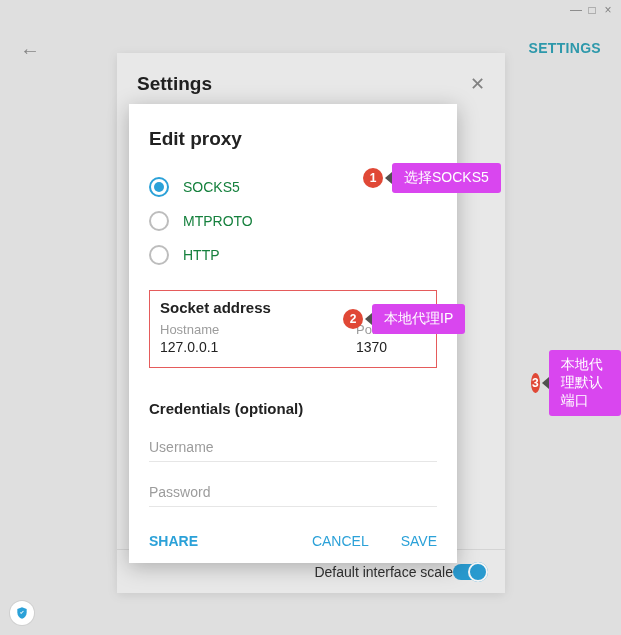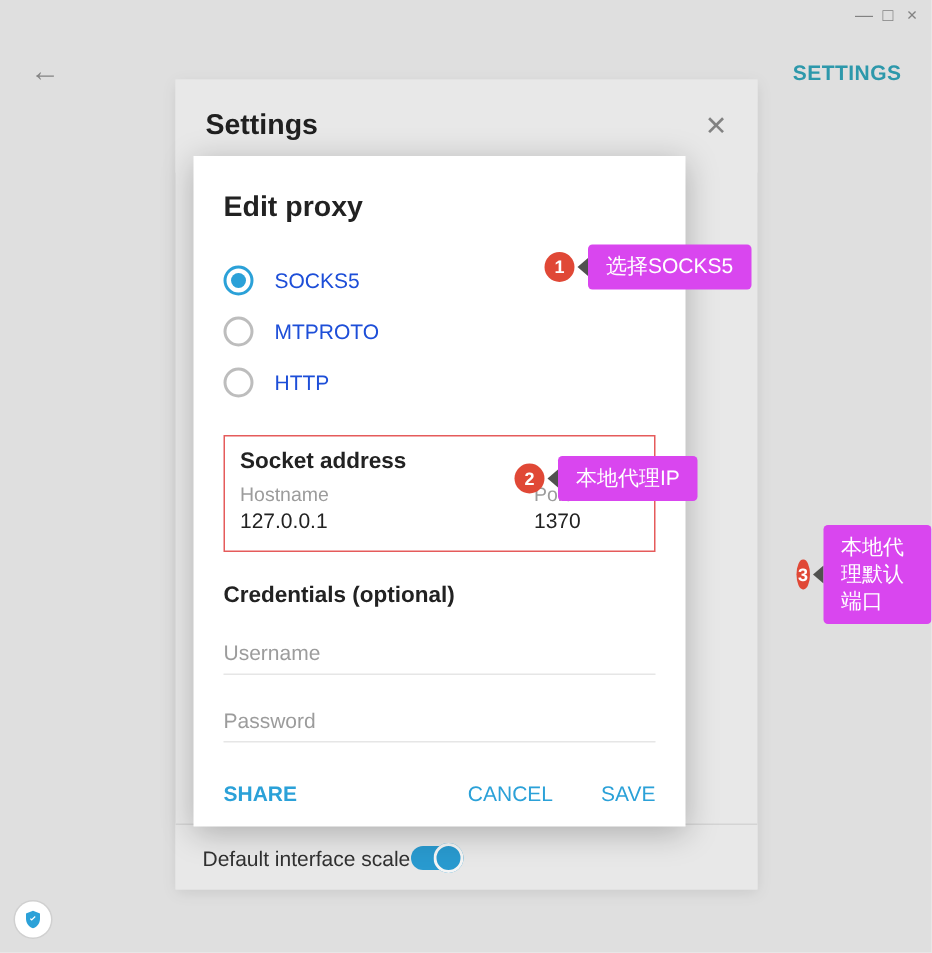--- a/index.html
+++ b/index.html
@@ -13,36 +13,36 @@
 .settings-header{display:flex;align-items:center;justify-content:space-between;padding:20px 20px;background:#f2f2f2}
 .settings-title{font-size:19px;font-weight:600;color:#222}
 .close-x{color:#888;font-size:18px;cursor:pointer}
 .overlay{position:absolute;inset:0;background:rgba(0,0,0,.04)}
 .dialog{position:absolute;top:104px;left:129px;width:328px;background:#fff;box-shadow:0 4px 20px rgba(0,0,0,.25);padding:24px 20px 14px}
 .dialog-title{font-size:19px;font-weight:600;color:#222;margin-bottom:20px}
 .radio-row{display:flex;align-items:center;gap:14px;height:34px;cursor:pointer}
 .radio{width:20px;height:20px;border:2px solid #bdbdbd;border-radius:50%;position:relative;flex-shrink:0}
 .radio.checked{border-color:#2ba1d8}
 .radio.checked::after{content:"";position:absolute;inset:3px;background:#2ba1d8;border-radius:50%}
-.radio-label{font-size:14px;color:#1d4ed8}
+.radio-label{font-size:14px;color:#15803d}
 .socket-box{border:1px solid #e55b5b;margin-top:18px;padding:8px 10px 12px}
 .section-title{font-size:15px;font-weight:700;color:#222}
 .field-row{display:flex;gap:20px;margin-top:6px}
 .field{flex:1}
 .field.port{flex:0 0 70px}
 .field-label{font-size:13px;color:#9c9c9c}
 .field-value{font-size:14px;color:#222;margin-top:2px}
-.cred-title{font-size:15px;font-weight:600;color:#222;margin-top:20px}
+.cred-title{font-size:15px;font-weight:600;color:#222;margin-top:32px}
 .text-input{width:100%;border:none;border-bottom:1px solid #e6e6e6;padding:8px 0 6px;font-size:14px;color:#333;margin-top:14px;outline:none}
 .text-input::placeholder{color:#9c9c9c}
 .dialog-actions{display:flex;align-items:center;margin-top:26px}
 .dialog-actions .share{color:#2ba1d8;font-weight:600;font-size:14px;cursor:pointer}
 .dialog-actions .spacer{flex:1}
 .dialog-actions .cancel,.dialog-actions .save{color:#2ba1d8;font-weight:400;font-size:14px;cursor:pointer;margin-left:32px}
-.bottom-row{position:absolute;left:0;right:0;bottom:0;height:44px;display:flex;align-items:center;justify-content:flex-start;padding:0 18px;border-top:1px solid #ddd;background:#f2f2f2}
+.bottom-row{position:absolute;left:0;right:0;bottom:0;height:44px;display:flex;align-items:center;justify-content:flex-end;padding:0 18px;border-top:1px solid #ddd;background:#f2f2f2}
 .bottom-label{font-size:14px;color:#333}
 .toggle{width:34px;height:16px;background:#2ba1d8;border-radius:10px;position:relative}
 .toggle::after{content:"";position:absolute;right:-1px;top:-2px;width:20px;height:20px;background:#2ba1d8;border-radius:50%;box-shadow:0 0 0 2px #fff inset}
 .badge-shield{position:absolute;left:10px;bottom:10px;width:24px;height:24px;border-radius:50%;background:#fff;display:flex;align-items:center;justify-content:center;box-shadow:0 0 0 1px #d0d0d0}
 .badge-shield svg{width:14px;height:14px}
 .callout{position:absolute;display:flex;align-items:center;gap:0}
 .callout .num{width:20px;height:20px;border-radius:50%;background:#e04836;color:#fff;font-size:12px;display:flex;align-items:center;justify-content:center;font-weight:600;z-index:2}
 .callout .arrow{width:0;height:0;border-top:6px solid transparent;border-bottom:6px solid transparent;border-right:7px solid #51514f;margin-left:2px}
 .callout .bubble{background:#d946ef;color:#fff;font-size:14px;padding:6px 12px;border-radius:3px}
 </style>

